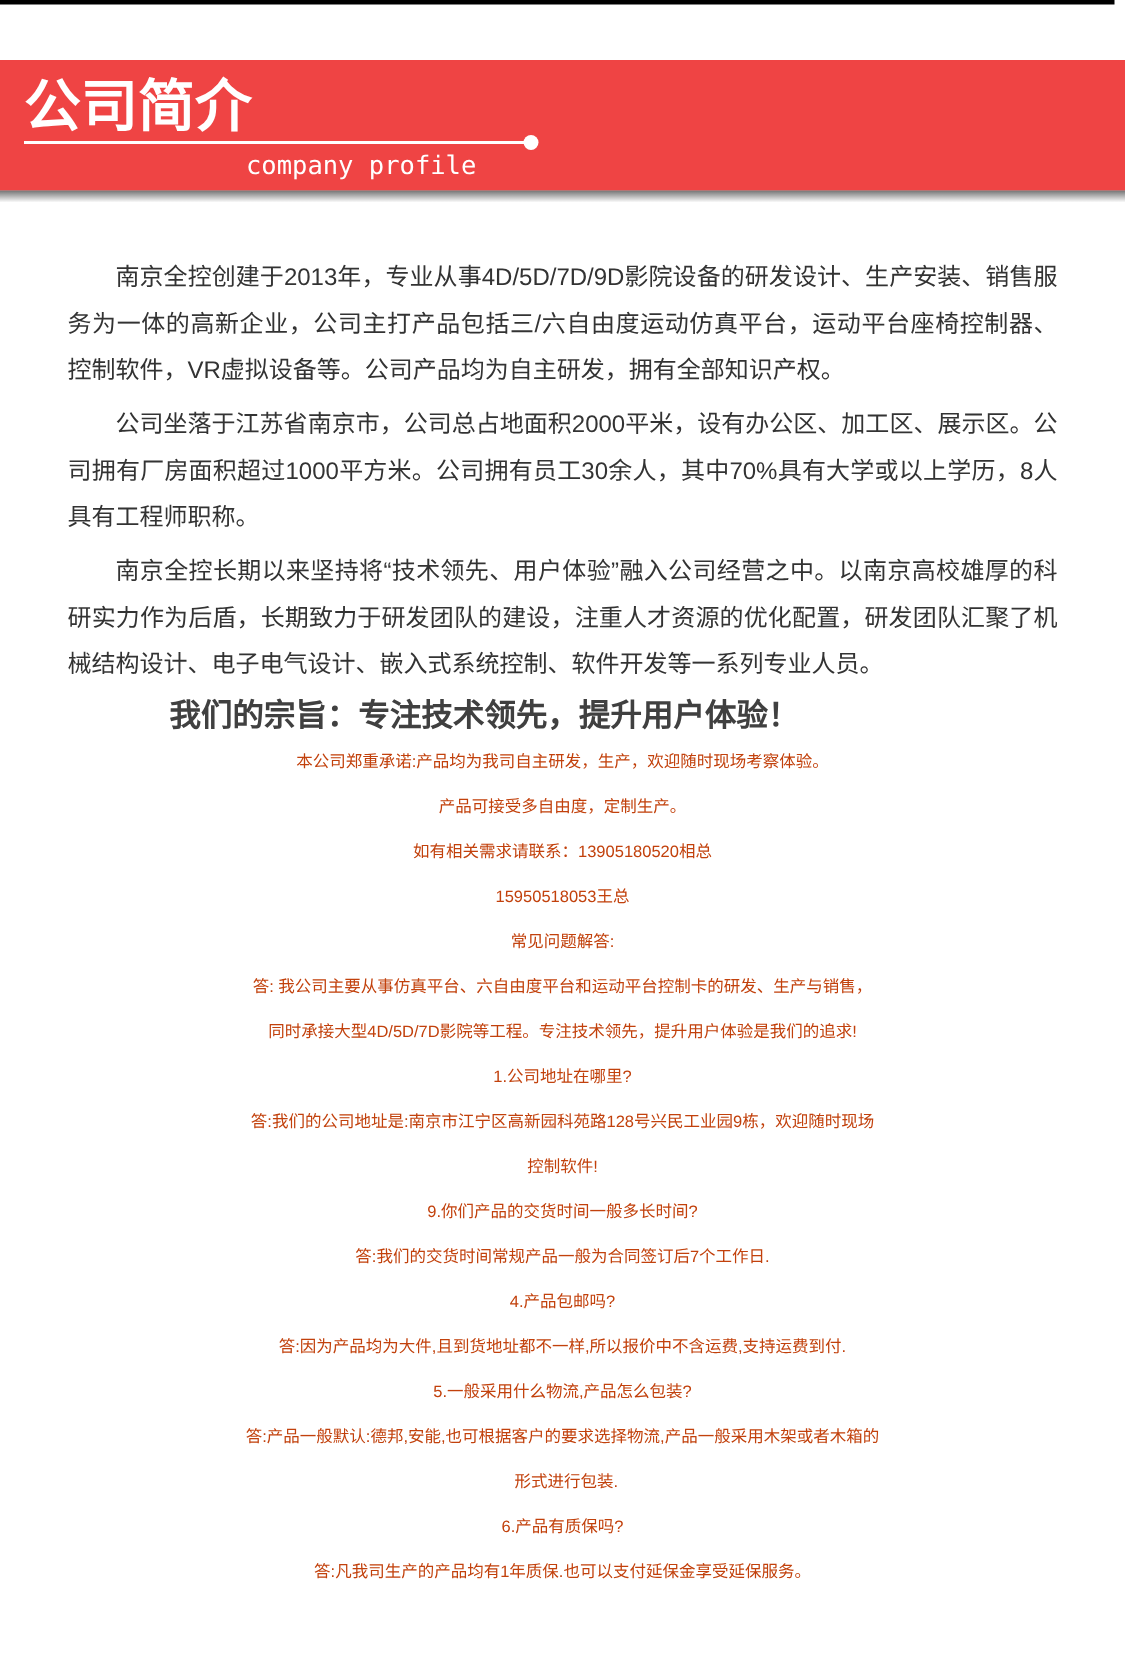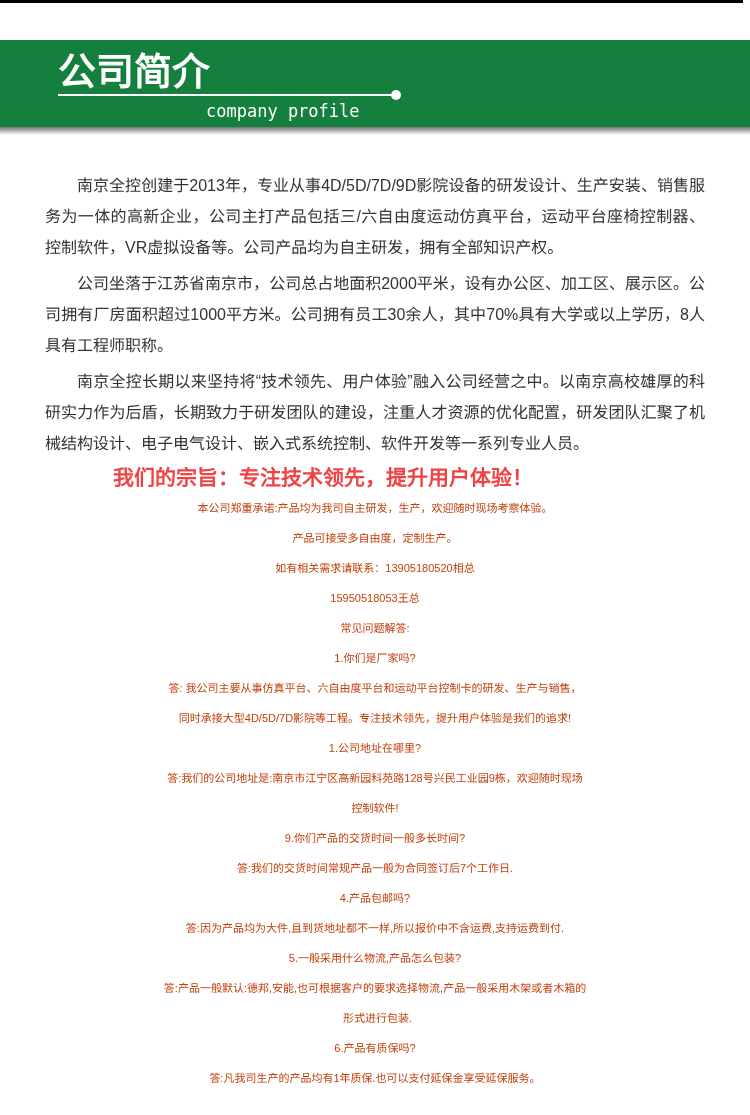--- a/index.html
+++ b/index.html
@@ -12,22 +12,22 @@
   }
   .top-line {
     height: 3px;
     width: 743px;
     background: #000000;
   }
   .header {
     box-sizing: border-box;
     margin-top: 37px;
     height: 87px;
-    background: #15803d;
-    padding: 11px 0 0 58px;
+    background: #ef4444;
+    padding: 11px 0 0 16px;
     overflow: hidden;
   }
   .page-title {
     margin: 0;
     color: #ffffff;
     font-size: 38px;
     line-height: 42px;
     font-weight: bold;
     white-space: nowrap;
   }
@@ -69,21 +69,21 @@
     color: #333333;
     font-size: 16px;
     line-height: 31px;
     text-align: justify;
     text-indent: 2em;
   }
   .mission {
     margin: 5px 0 0 0;
     padding-right: 104px;
     text-align: center;
-    color: #ef4444;
+    color: #404040;
     font-size: 21px;
     font-weight: bold;
     line-height: 28px;
   }
   .lines {
     margin-top: 1px;
   }
   .lines p {
     margin: 0;
     color: #c2410c;
@@ -119,21 +119,20 @@
 
     <h2 class="mission">我们的宗旨：专注技术领先，提升用户体验！</h2>
 
     <section class="lines">
       <p>本公司郑重承诺:产品均为我司自主研发，生产，欢迎随时现场考察体验。</p>
       <p>产品可接受多自由度，定制生产。</p>
       <p>如有相关需求请联系：13905180520相总</p>
       <p>15950518053王总</p>
       <p>常见问题解答:</p>
 
-      <p>1.你们是厂家吗?</p>
       <p>答: 我公司主要从事仿真平台、六自由度平台和运动平台控制卡的研发、生产与销售，</p>
       <p>同时承接大型4D/5D/7D影院等工程。专注技术领先，提升用户体验是我们的追求!</p>
       <p>1.公司地址在哪里?</p>
       <p>答:我们的公司地址是:南京市江宁区高新园科苑路128号兴民工业园9栋，欢迎随时现场</p>
       <p>控制软件!</p>
       <p>9.你们产品的交货时间一般多长时间?</p>
       <p>答:我们的交货时间常规产品一般为合同签订后7个工作日.</p>
       <p>4.产品包邮吗?</p>
       <p>答:因为产品均为大件,且到货地址都不一样,所以报价中不含运费,支持运费到付.</p>
       <p>5.一般采用什么物流,产品怎么包装?</p>

